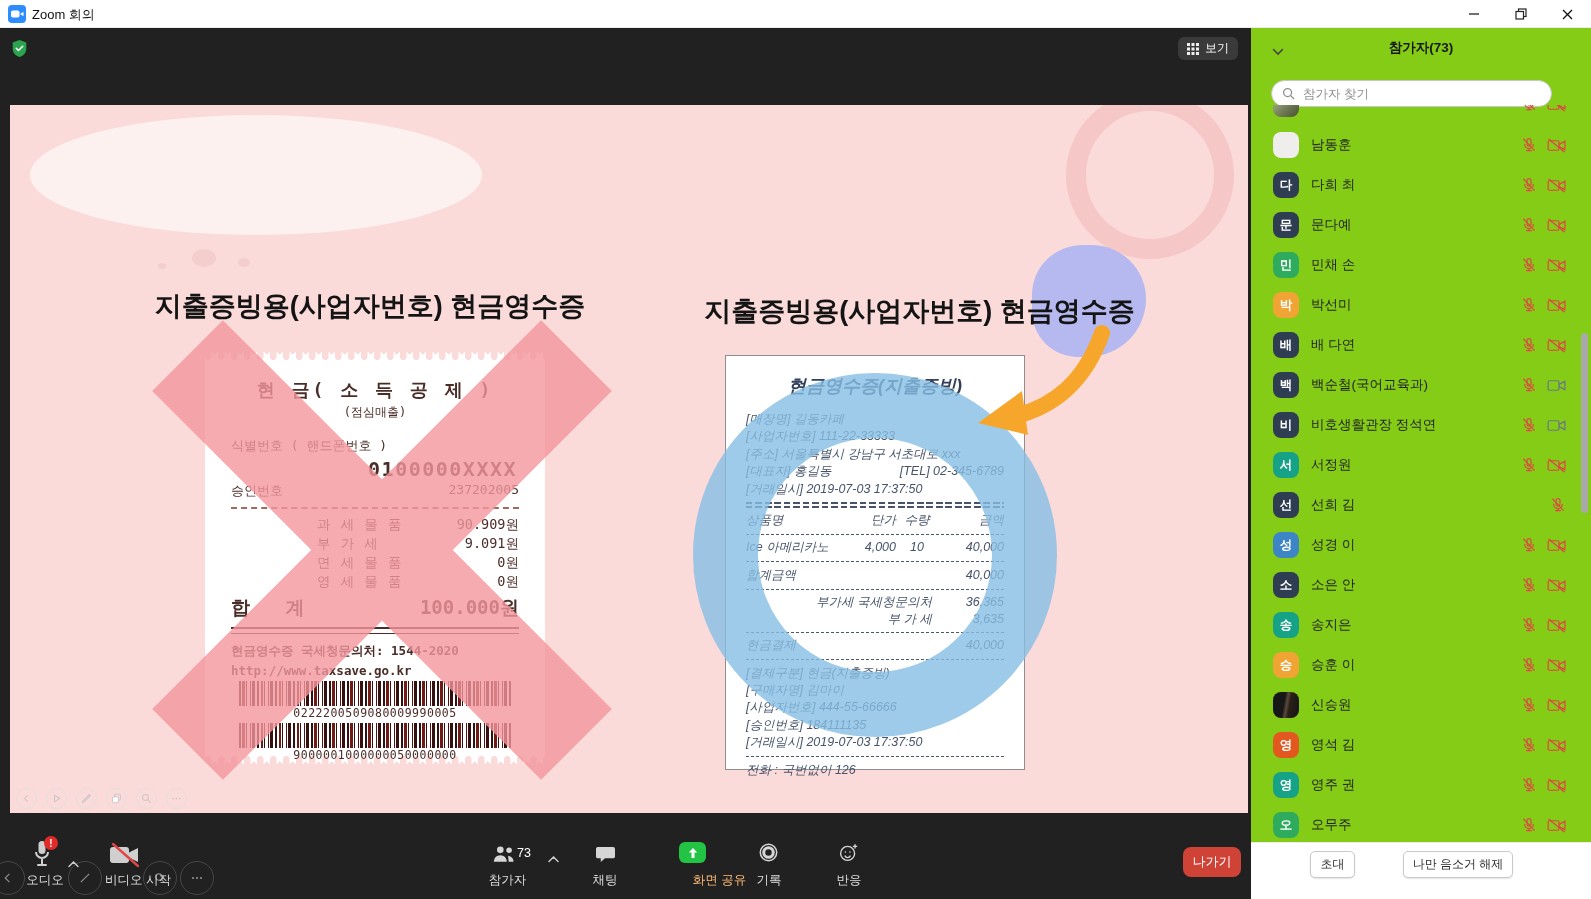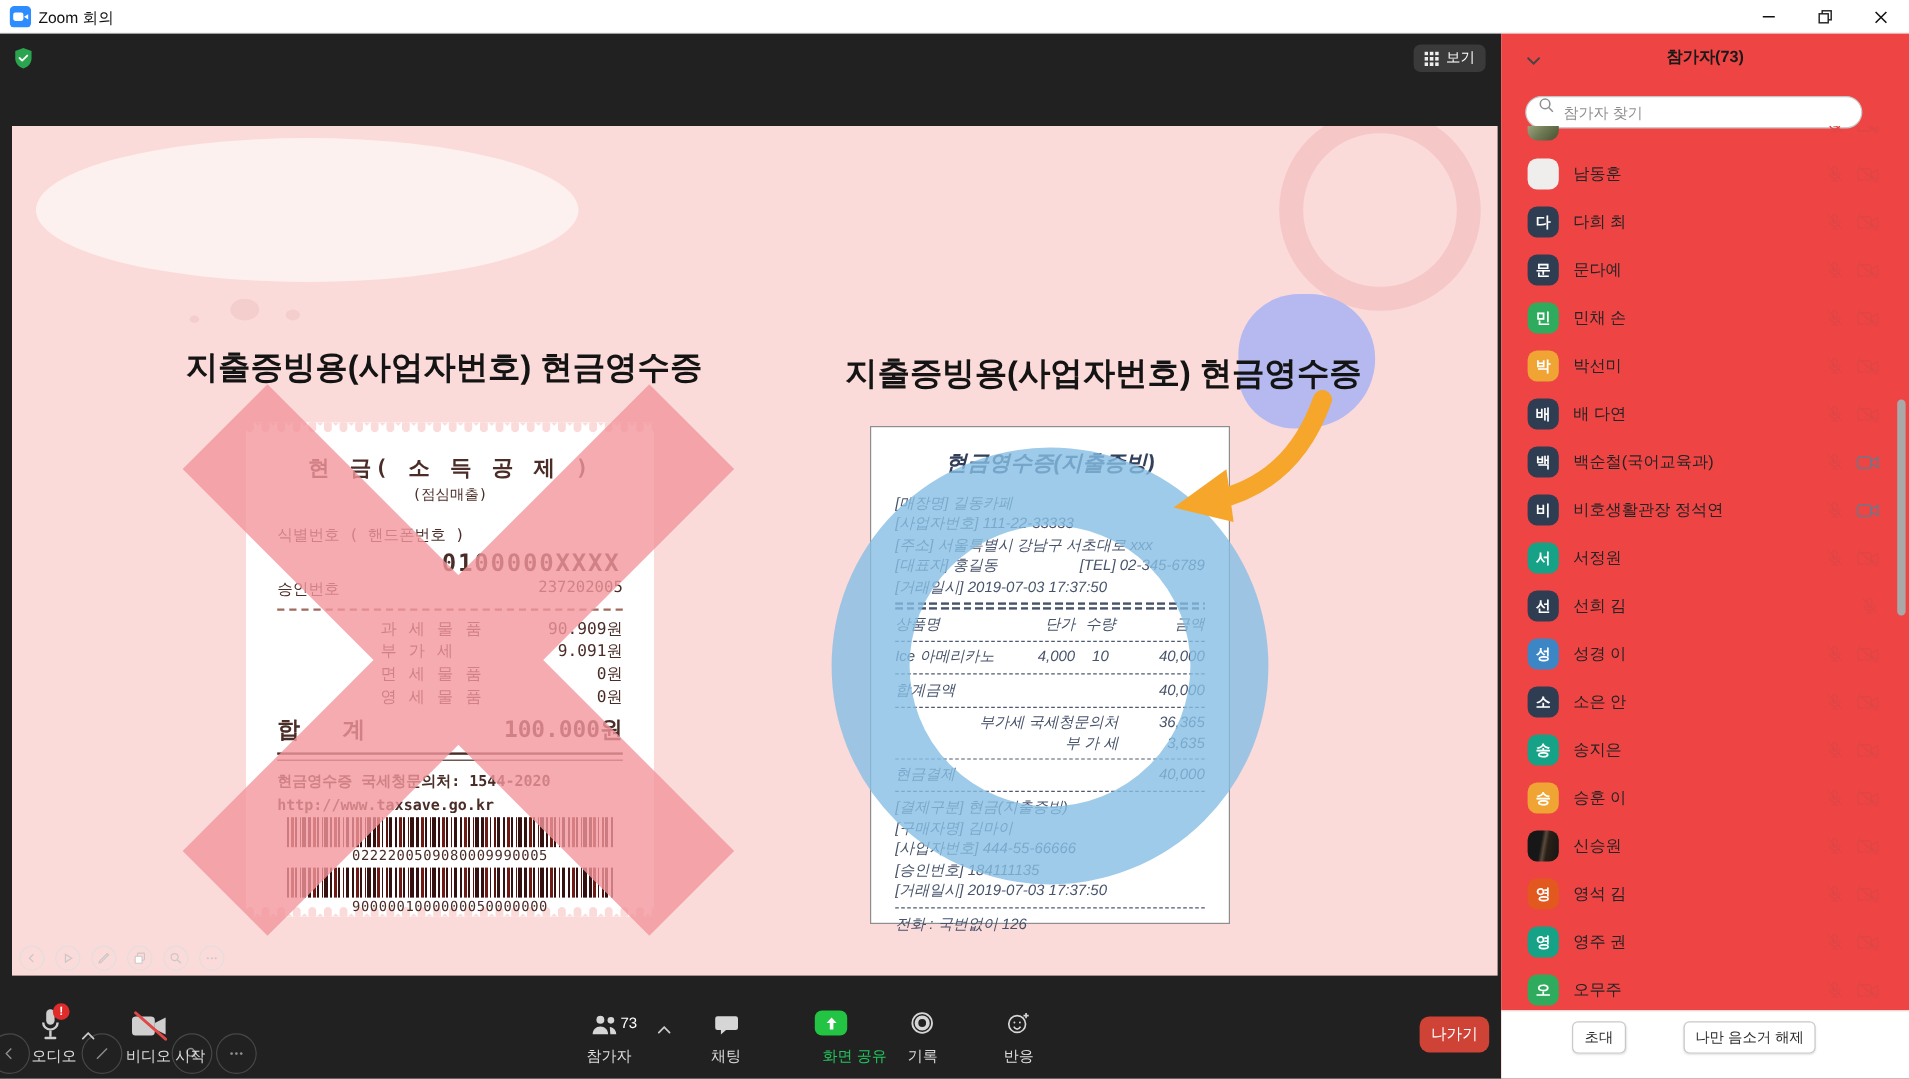--- a/index.html
+++ b/index.html
@@ -95,25 +95,25 @@
             color:#fff;font-size:10px;font-weight:700;display:flex;align-items:center;justify-content:center;}
   .camwrap{position:absolute;left:108px;top:3px;cursor:pointer;}
   .chev-audio{position:absolute;left:68px;top:15px;}
   .tb-count{position:absolute;left:517px;top:7px;color:#fff;font-size:12.5px;}
   .chev-part{position:absolute;left:548px;top:10px;}
   .sharebox{position:absolute;left:679px;top:3px;width:27px;height:21px;background:#23c343;border-radius:6px;
             display:flex;align-items:center;justify-content:center;cursor:pointer;}
   .leavebtn{position:absolute;left:1183px;top:8px;width:58px;height:30px;border-radius:8px;background:#cf4236;
             color:#fff;font-size:13px;font-weight:400;border:none;font-family:inherit;cursor:pointer;}
   
-  .sidebar{position:absolute;left:1251px;top:28px;width:340px;height:871px;background:#ef4444;}
+  .sidebar{position:absolute;left:1251px;top:28px;width:340px;height:871px;background:#84cc16;}
   .sb-chevron{position:absolute;left:21px;top:14px;cursor:pointer;}
   .sb-title{position:absolute;left:0;right:0;top:11px;text-align:center;font-size:13.5px;font-weight:700;color:#191919;}
   .searchbox{position:absolute;left:20px;top:52px;width:281px;height:27px;border:1px solid #c6c6c6;border-radius:14px;
-             display:flex;padding:0 10px;gap:6px;box-sizing:border-box;background:#fff;}
+             display:flex;align-items:center;padding:0 10px;gap:6px;box-sizing:border-box;background:#fff;}
   .searchbox input{border:none;outline:none;flex:1;font-size:12.5px;color:#333;background:transparent;font-family:inherit;}
   .searchbox input::placeholder{color:#8f8f8f;}
   .plist{position:absolute;left:0;top:77px;width:100%;height:738px;overflow:hidden;}
   .p-row{display:flex;align-items:center;height:40px;padding:0 25px 0 22px;gap:12px;cursor:pointer;}
   .p-row.partial{height:20px;overflow:hidden;}
   .p-row.partial > *{transform:translateY(-11px);}
   .p-avatar{width:26px;height:26px;border-radius:8px;color:#fff;font-size:12.5px;font-weight:700;
             display:flex;align-items:center;justify-content:center;flex:none;}
   .p-avatar.photo-light{background:linear-gradient(135deg,#aab389 15%,#6f7a55 60%,#49502f);}
   .p-avatar.photo-dark{background:linear-gradient(100deg,#171717 42%,#5a4a3c 52%,#2a2017 62%,#151515);}
@@ -415,21 +415,21 @@
           <path d="M3 2h16a2 2 0 0 1 2 2v8a2 2 0 0 1-2 2h-8.5L6 18v-4H3a2 2 0 0 1-2-2V4a2 2 0 0 1 2-2z"></path>
         </svg>
       </div>
       <div class="tb-label" style="left:575px;width:60px">채팅</div>
 
       <div class="sharebox" style="background: rgb(35, 195, 67);">
         <svg width="14" height="14" viewBox="0 0 14 14">
             <path d="M7 2L2.8 6.4h2.7V12h3V6.4h2.7z" fill="#fff"></path>
           </svg>
       </div>
-      <div class="tb-label" style="left: 664px; width: 75px; color: #22c55e; text-align: right;">화면 공유</div>
+      <div class="tb-label" style="left: 682px; width: 75px; color: #fdba74;">화면 공유</div>
 
       <div style="position:absolute;left:758px;top:3px;cursor:pointer">
         <svg width="21" height="21" viewBox="0 0 22 22" fill="none" stroke="#d6d6d6">
           <circle cx="11" cy="11" r="8.6" stroke-width="1.6"></circle>
             <circle cx="11" cy="11" r="5" stroke-width="3.2"></circle>
         </svg>
       </div>
       <div class="tb-label" style="left:745px;width:48px">기록</div>
 
       <div style="position:absolute;left:838px;top:3px;cursor:pointer">

